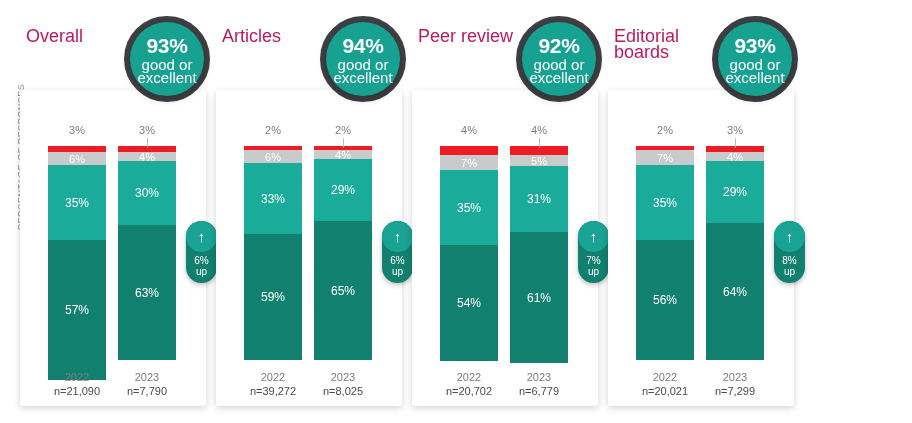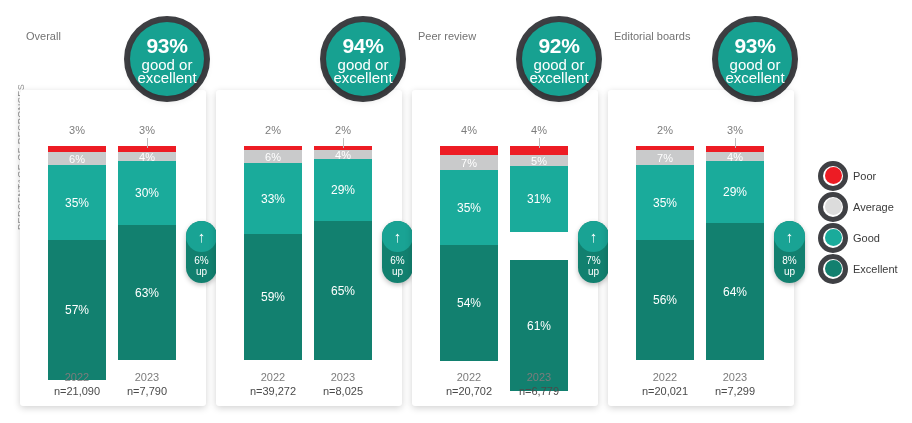--- a/index.html
+++ b/index.html
@@ -23,21 +23,21 @@
 
   
   .panel{
     position:absolute;top:90px;width:186px;height:316px;
     background:#ffffff;
     border-radius:3px;
     box-shadow:0 2px 7px rgba(0,0,0,.18);
   }
   .panel-title{
     position:absolute;top:28px;
-    font-size:11px;color:#737373;font-weight:400;
+    font-size:18px;color:#be185d;font-weight:400;
     line-height:16px;width:110px;
     filter:blur(.7px);
   }
 
   
   .donut{position:absolute;top:12px;width:94px;height:94px;}
   .donut .ring{
     position:absolute;left:4px;top:4px;width:86px;height:86px;
     border-radius:50%;
     border:9px solid #3f4044;
@@ -213,21 +213,21 @@
           <span class="n">n=20,702</span>
         </div>
         <div class="bar" style="left: 98px; top: 56px;">
           <div class="seg poor" style="height: 9px;"></div>
           <div class="seg avg" style="height: 11px;">
             <span style="font-size: 11px;">5%</span>
           </div>
           <div class="seg good" style="height: 66px;">
             <span>31%</span>
           </div>
-          <div class="seg exc" style="height: 131px; margin-top: 28px;">
+          <div class="seg exc" style="height: 131px;">
             <span>61%</span>
           </div>
         </div>
         <div class="toplabel" style="left: 98px; top: 34px;">4%</div>
         <div class="leaderline" style="left: 127px; top: 48px; height: 10px;"></div>
         <div class="xlab" style="left: 90px; top: 280px;">
           <span class="yr">2023</span>
           <span class="n">n=6,779</span>
         </div>
         <div class="pill" style="left: 166px; top: 131px;">
@@ -268,57 +268,32 @@
         <div class="toplabel" style="left: 98px; top: 34px;">3%</div>
         <div class="leaderline" style="left: 127px; top: 48px; height: 10px;"></div>
         <div class="xlab" style="left: 90px; top: 280px;">
           <span class="yr">2023</span>
           <span class="n">n=7,299</span>
         </div>
         <div class="pill" style="left: 166px; top: 131px;">
           <div class="circ">↑</div>
           <div class="txt"><span>8%</span><br><span>up</span></div>
         </div>
-      </div>
-    </div>
-  <div class="legend" id="legend-host">
-      <div class="legend-row">
-        <div class="legend-dot-wrap">
-          <div class="legend-dot" style="background: rgb(237, 28, 36);"></div>
-        </div>
-        <div class="legend-label">Poor</div>
-      </div>
-      <div class="legend-row">
-        <div class="legend-dot-wrap">
-          <div class="legend-dot" style="background: rgb(220, 220, 220);"></div>
-        </div>
-        <div class="legend-label">Average</div>
-      </div>
-      <div class="legend-row">
-        <div class="legend-dot-wrap">
-          <div class="legend-dot" style="background: rgb(26, 171, 155);"></div>
-        </div>
-        <div class="legend-label">Good</div>
-      </div>
-      <div class="legend-row">
-        <div class="legend-dot-wrap">
-          <div class="legend-dot" style="background: rgb(18, 128, 111);"></div>
-        </div>
-        <div class="legend-label">Excellent</div>
       </div>
     </div>
 <div class="panel-title" style="left: 26px;">Overall</div>
     <div class="donut" style="left: 120px;">
       <div class="ring"></div>
       <div class="disc">
         <div class="big">93%</div>
         <div class="sub">good or</div>
         <div class="sub">excellent</div>
       </div>
     </div>
+    <div class="panel-title" style="left: 222px;">Articles</div>
     <div class="donut" style="left: 316px;">
       <div class="ring"></div>
       <div class="disc">
         <div class="big">94%</div>
         <div class="sub">good or</div>
         <div class="sub">excellent</div>
       </div>
     </div>
     <div class="panel-title" style="left: 418px;">Peer review</div>
     <div class="donut" style="left: 512px;">

